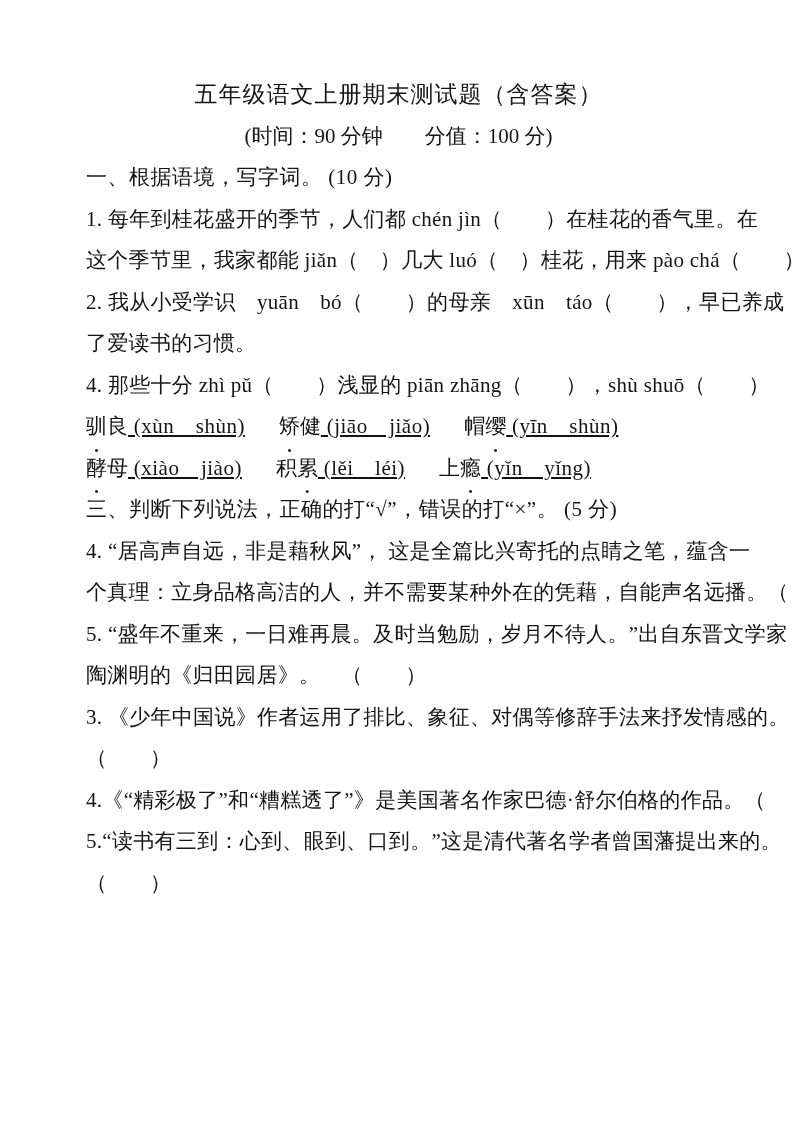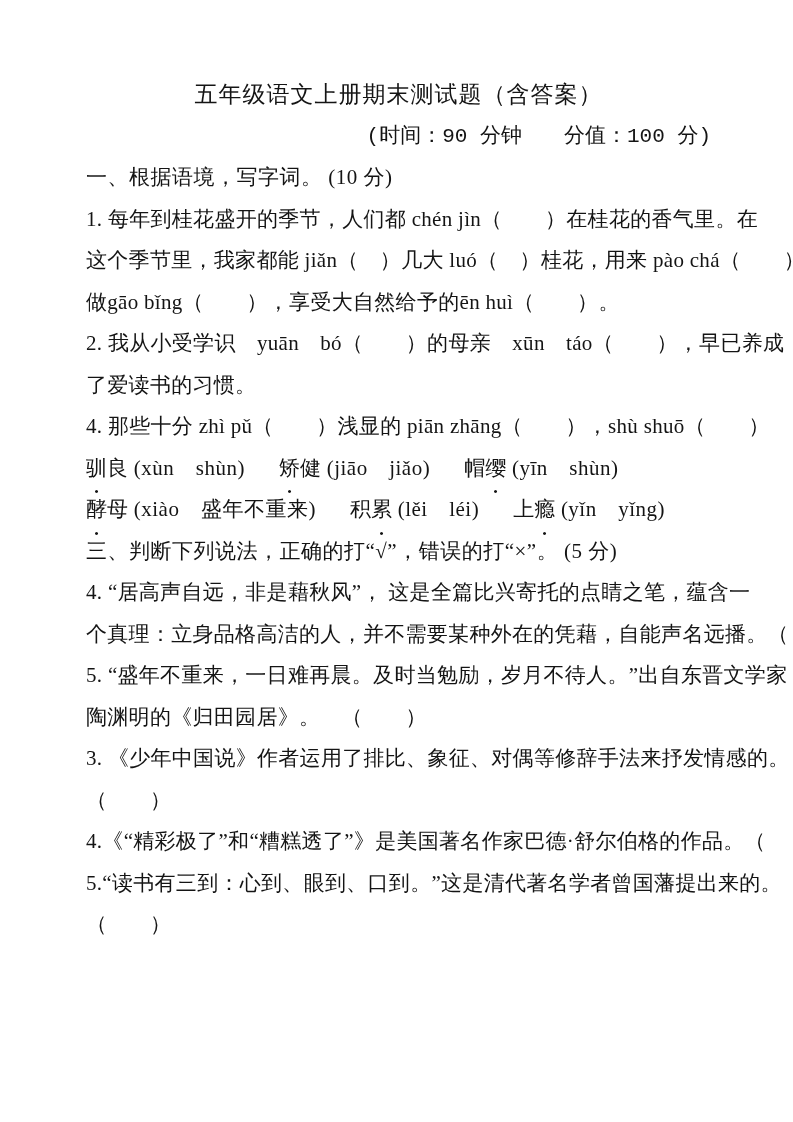--- a/index.html
+++ b/index.html
@@ -21,22 +21,21 @@
     padding: 74px 82px 0 86px;
     font-size: 21px;
     line-height: 41.5px;
   }
   .title {
     text-align: center;
     font-size: 23px;
     letter-spacing: 1px;
   }
   .subtitle {
-    text-align: right;
-    font-family: Liberation Mono, monospace;
+    text-align: center;
   }
   .heading {
     letter-spacing: 0.5px;
   }
   .line {
     white-space: nowrap;
     letter-spacing: 0.3px;
   }
   .word-row {
     display: flex;
@@ -54,47 +53,47 @@
     position: absolute;
     left: 50%;
     transform: translateX(-50%);
     bottom: -9px;
     font-size: 13px;
     line-height: 1;
     color: #141414;
   }
   .pinyin {
     letter-spacing: 0.5px;
+    text-decoration: underline;
   }
 </style>
 </head>
 <body>
 
 <div class="page">
 
   <div class="title">五年级语文上册期末测试题（含答案）</div>
   <div class="subtitle">(时间：90 分钟　　分值：100 分)</div>
 
   <div class="heading">一、根据语境，写字词。 (10 分)</div>
   <div class="line">1. 每年到桂花盛开的季节，人们都 chén jìn（　　）在桂花的香气里。在</div>
   <div class="line">这个季节里，我家都能 jiǎn（　）几大 luó（　）桂花，用来 pào chá（　　），</div>
-  <div class="line">做gāo bǐng（　　），享受大自然给予的ēn huì（　　）。</div>
   <div class="line">2. 我从小受学识　yuān　bó（　　）的母亲　xūn　táo（　　），早已养成</div>
   <div class="line">了爱读书的习惯。</div>
   <div class="line">4. 那些十分 zhì pǔ（　　）浅显的 piān zhāng（　　），shù shuō（　　）</div>
 
 
   <div class="word-row">
     <span class="entry"><span></span><span class="dotted">驯</span><span>良</span><span class="pinyin"> (xùn　shùn)</span></span>
     <span class="entry"><span></span><span class="dotted">矫</span><span>健</span><span class="pinyin"> (jiāo　jiǎo)</span></span>
     <span class="entry"><span>帽</span><span class="dotted">缨</span><span></span><span class="pinyin"> (yīn　shùn)</span></span>
   </div>
 
   <div class="word-row">
-    <span class="entry"><span></span><span class="dotted">酵</span><span>母</span><span class="pinyin"> (xiào　盛年不重来)</span></span>
+    <span class="entry"><span></span><span class="dotted">酵</span><span>母</span><span class="pinyin"> (xiào　jiào)</span></span>
     <span class="entry"><span>积</span><span class="dotted">累</span><span></span><span class="pinyin"> (lěi　léi)</span></span>
     <span class="entry"><span>上</span><span class="dotted">瘾</span><span></span><span class="pinyin"> (yǐn　yǐng)</span></span>
   </div>
 
   <div class="heading">三、判断下列说法，正确的打“√”，错误的打“×”。 (5 分)</div>
   <div class="line">4. “居高声自远，非是藉秋风”， 这是全篇比兴寄托的点睛之笔，蕴含一</div>
   <div class="line">个真理：立身品格高洁的人，并不需要某种外在的凭藉，自能声名远播。（　　）</div>
   <div class="line">5. “盛年不重来，一日难再晨。及时当勉励，岁月不待人。”出自东晋文学家</div>
   <div class="line">陶渊明的《归田园居》。　（　　）</div>
   <div class="line">3. 《少年中国说》作者运用了排比、象征、对偶等修辞手法来抒发情感的。</div>

